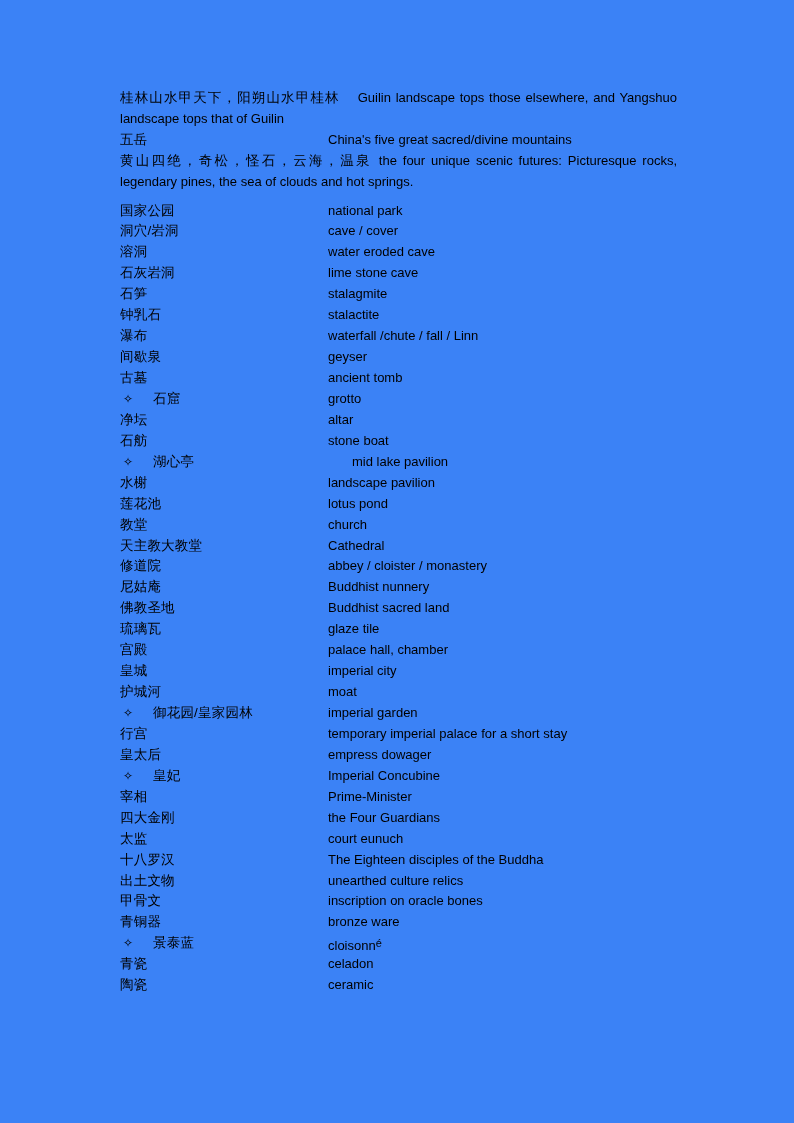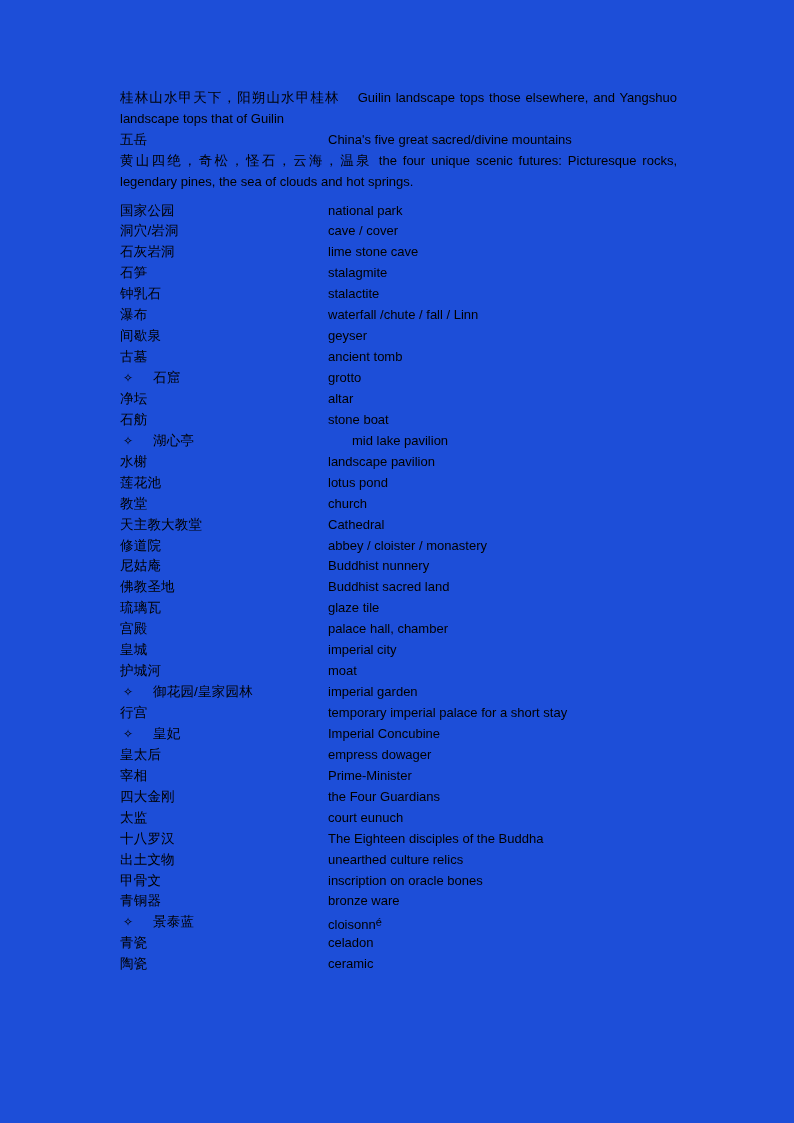--- a/index.html
+++ b/index.html
@@ -15,21 +15,21 @@
     color: #000000;
     overflow: hidden;
   }
 
   .page {
     position: absolute;
     left: 0;
     top: 0;
     width: 794px;
     height: 1123px;
-    background: #1d4ed8;
+    background: #3b82f6;
   }
 
   .doc-body {
     position: absolute;
     left: 120px;
     top: 88px;
     width: 557px;
   }
 
   
@@ -135,20 +135,24 @@
     <div class="rows" id="glossary-rows">
         <div class="row">
           <div class="term"><span>国家公园</span></div>
           <div class="gloss">national park</div>
         </div>
         <div class="row">
           <div class="term"><span>洞穴/岩洞</span></div>
           <div class="gloss">cave / cover</div>
         </div>
         <div class="row">
+          <div class="term"><span>溶洞</span></div>
+          <div class="gloss">water eroded cave</div>
+        </div>
+        <div class="row">
           <div class="term"><span>石灰岩洞</span></div>
           <div class="gloss">lime stone cave</div>
         </div>
         <div class="row">
           <div class="term"><span>石笋</span></div>
           <div class="gloss">stalagmite</div>
         </div>
         <div class="row">
           <div class="term"><span>钟乳石</span></div>
           <div class="gloss">stalactite</div>
@@ -226,29 +230,29 @@
           <div class="gloss">moat</div>
         </div>
         <div class="row bullet">
           <div class="term"><span class="bullet-mark">✧</span><span>御花园/皇家园林</span></div>
           <div class="gloss">imperial garden</div>
         </div>
         <div class="row">
           <div class="term"><span>行宫</span></div>
           <div class="gloss">temporary imperial palace for a short stay</div>
         </div>
+        <div class="row">
+          <div class="term"><span>皇太后</span></div>
+          <div class="gloss">empress dowager</div>
+        </div>
         <div class="row bullet">
           <div class="term"><span class="bullet-mark">✧</span><span>皇妃</span></div>
           <div class="gloss">Imperial Concubine</div>
         </div>
         <div class="row">
-          <div class="term"><span>皇太后</span></div>
-          <div class="gloss">empress dowager</div>
-        </div>
-        <div class="row">
           <div class="term"><span>宰相</span></div>
           <div class="gloss">Prime-Minister</div>
         </div>
         <div class="row">
           <div class="term"><span>四大金刚</span></div>
           <div class="gloss">the Four Guardians</div>
         </div>
         <div class="row">
           <div class="term"><span>太监</span></div>
           <div class="gloss">court eunuch</div>

